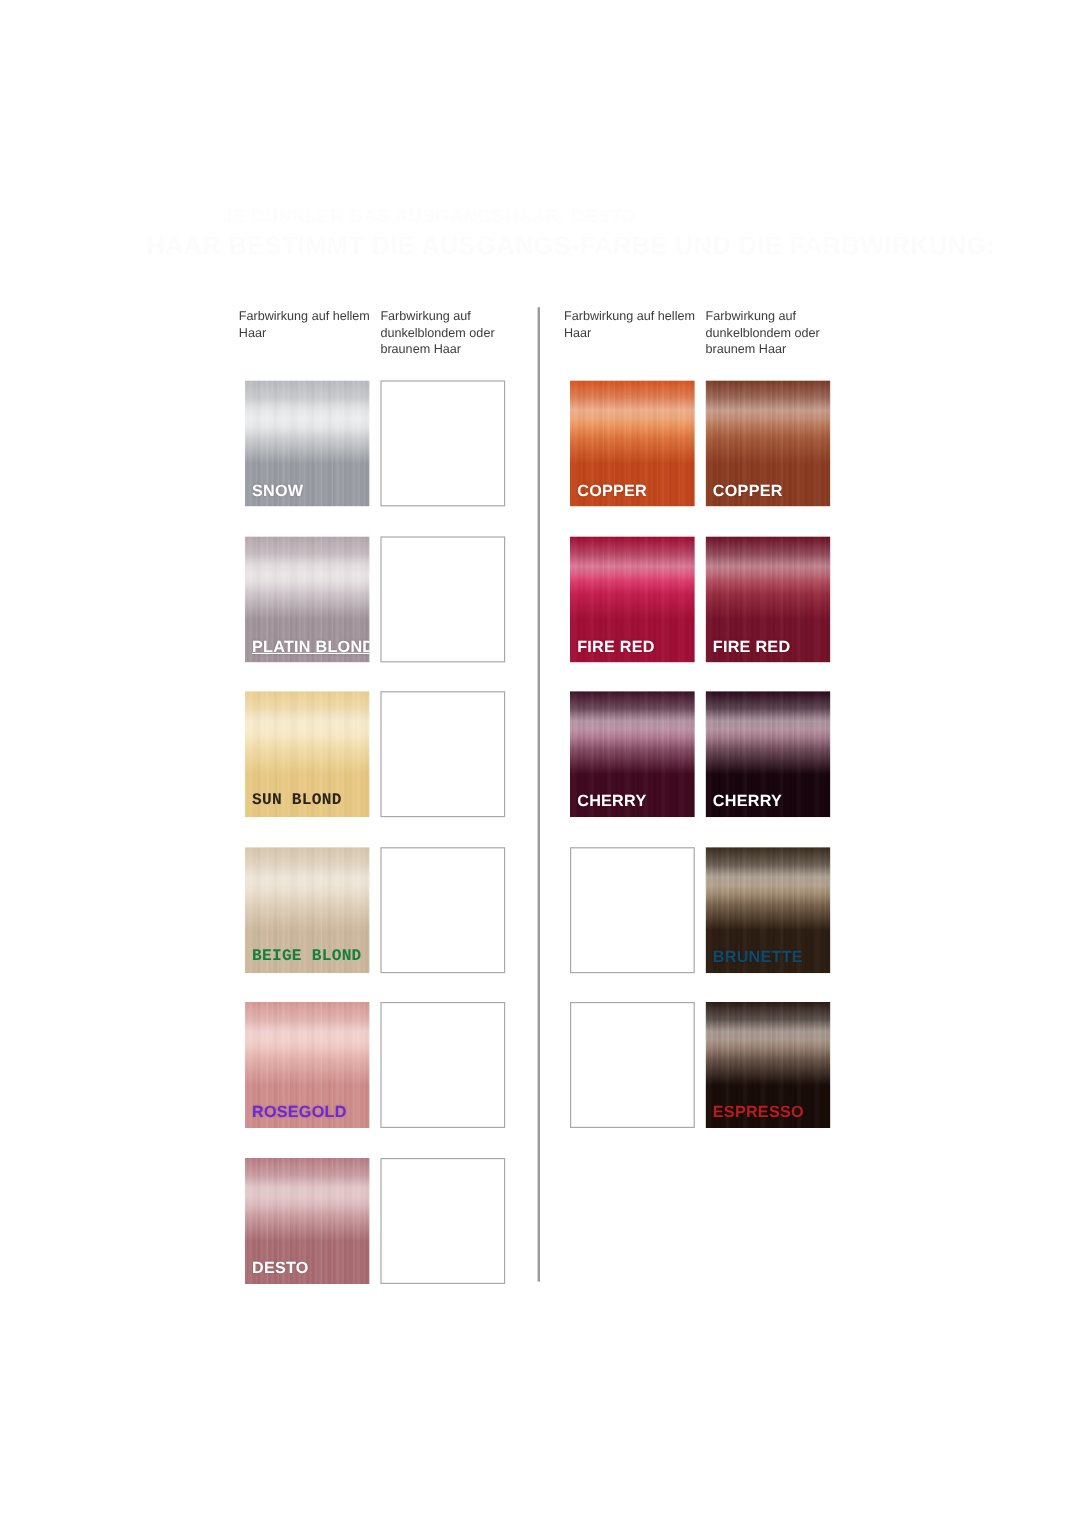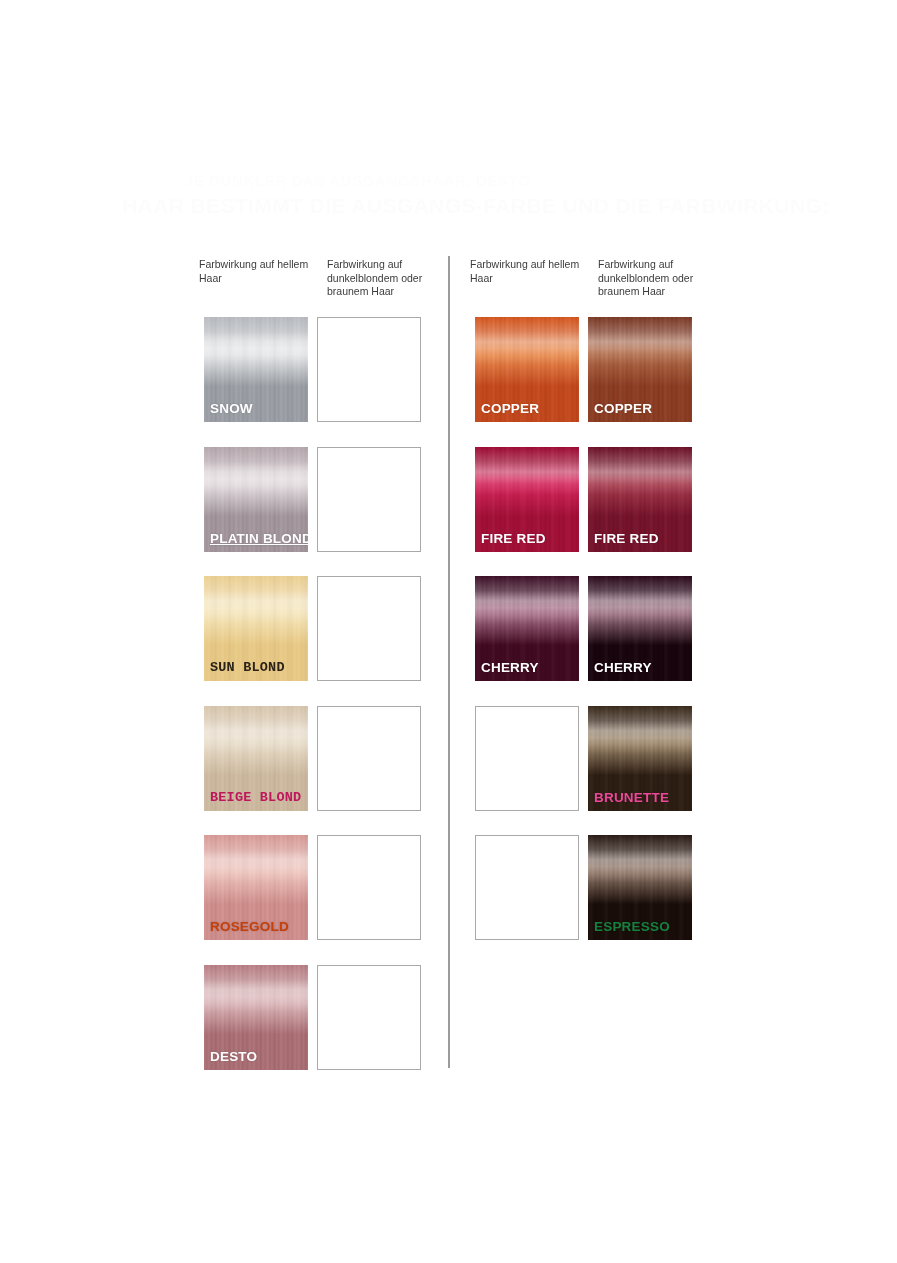--- a/index.html
+++ b/index.html
@@ -79,21 +79,21 @@
   .col-head {
     position: absolute;
     top: 0;
     width: 112px;
     font-size: 10.5px;
     line-height: 13.5px;
     color: #3c3c3c;
     font-family: "Liberation Sans", sans-serif;
   }
   .col-head.c1 { left: 0px; }
-  .col-head.c2 { left: 118px; margin-left: 10px; }
+  .col-head.c2 { left: 118px; }
 
   
   .rows {
     position: absolute;
     top: 59px;
     left: 0;
   }
   .row {
     position: relative;
     height: 129.5px;
@@ -233,33 +233,33 @@
           <div class="cell c2 empty"></div>
         </div>
         <div class="row">
           <div class="cell c1 filled">
             <div class="hair">
               <div class="base" style="background: linear-gradient(rgb(217, 199, 174) 0%, rgb(217, 199, 174) 14%, rgb(233, 221, 201) 30%, rgb(233, 221, 201) 36%, rgb(205, 185, 159) 66%, rgb(205, 185, 159) 100%);"></div>
               <div class="sheen" style="background: linear-gradient(rgba(255, 255, 255, 0) 0%, rgba(255, 255, 255, 0.42) 52%, rgba(255, 255, 255, 0.1) 78%, rgba(255, 255, 255, 0) 100%);"></div>
               <div class="strand"></div>
               <div class="drip"></div>
             </div>
-            <div class="swatch-label dark" style="color: #be185d;">BEIGE BLOND</div>
+            <div class="swatch-label dark" style="color: #15803d;">BEIGE BLOND</div>
           </div>
           <div class="cell c2 empty"></div>
         </div>
         <div class="row">
           <div class="cell c1 filled">
             <div class="hair">
               <div class="base" style="background: linear-gradient(rgb(216, 155, 150) 0%, rgb(216, 155, 150) 14%, rgb(238, 195, 188) 30%, rgb(238, 195, 188) 36%, rgb(207, 142, 140) 66%, rgb(207, 142, 140) 100%);"></div>
               <div class="sheen" style="background: linear-gradient(rgba(255, 255, 255, 0) 0%, rgba(255, 255, 255, 0.42) 52%, rgba(255, 255, 255, 0.1) 78%, rgba(255, 255, 255, 0) 100%);"></div>
               <div class="strand"></div>
               <div class="drip"></div>
             </div>
-            <div class="swatch-label" style="color: #c2410c; text-align: center;">ROSEGOLD</div>
+            <div class="swatch-label" style="color: #6d28d9; text-align: center;">ROSEGOLD</div>
           </div>
           <div class="cell c2 empty"></div>
         </div>
         <div class="row">
           <div class="cell c1 filled">
             <div class="hair">
               <div class="base" style="background: linear-gradient(rgb(184, 127, 133) 0%, rgb(184, 127, 133) 14%, rgb(220, 183, 186) 30%, rgb(220, 183, 186) 36%, rgb(169, 110, 116) 66%, rgb(169, 110, 116) 100%);"></div>
               <div class="sheen" style="background: linear-gradient(rgba(255, 255, 255, 0) 0%, rgba(255, 255, 255, 0.42) 52%, rgba(255, 255, 255, 0.1) 78%, rgba(255, 255, 255, 0) 100%);"></div>
               <div class="strand"></div>
               <div class="drip"></div>
@@ -339,31 +339,31 @@
         </div>
         <div class="row">
           <div class="cell c1 empty"></div>
           <div class="cell c2 filled">
             <div class="hair">
               <div class="base" style="background: linear-gradient(rgb(58, 42, 28) 0%, rgb(58, 42, 28) 14%, rgb(155, 132, 104) 30%, rgb(155, 132, 104) 36%, rgb(44, 29, 18) 66%, rgb(44, 29, 18) 100%);"></div>
               <div class="sheen" style="background: linear-gradient(rgba(255, 255, 255, 0) 0%, rgba(255, 255, 255, 0.42) 52%, rgba(255, 255, 255, 0.1) 78%, rgba(255, 255, 255, 0) 100%);"></div>
               <div class="strand"></div>
               <div class="drip"></div>
             </div>
-            <div class="swatch-label" style="color: #ec4899;">BRUNETTE</div>
+            <div class="swatch-label" style="color: #0c4a6e;">BRUNETTE</div>
           </div>
         </div>
         <div class="row">
           <div class="cell c1 empty"></div>
           <div class="cell c2 filled">
             <div class="hair">
               <div class="base" style="background: linear-gradient(rgb(42, 26, 20) 0%, rgb(42, 26, 20) 14%, rgb(142, 117, 102) 30%, rgb(142, 117, 102) 36%, rgb(24, 12, 8) 66%, rgb(24, 12, 8) 100%);"></div>
               <div class="sheen" style="background: linear-gradient(rgba(255, 255, 255, 0) 0%, rgba(255, 255, 255, 0.42) 52%, rgba(255, 255, 255, 0.1) 78%, rgba(255, 255, 255, 0) 100%);"></div>
               <div class="strand"></div>
               <div class="drip"></div>
             </div>
-            <div class="swatch-label" style="color: #15803d;">ESPRESSO</div>
+            <div class="swatch-label" style="color: #b91c1c;">ESPRESSO</div>
           </div>
         </div>
       </div>
   </div>
 
 </div>
 
 </body></html>

